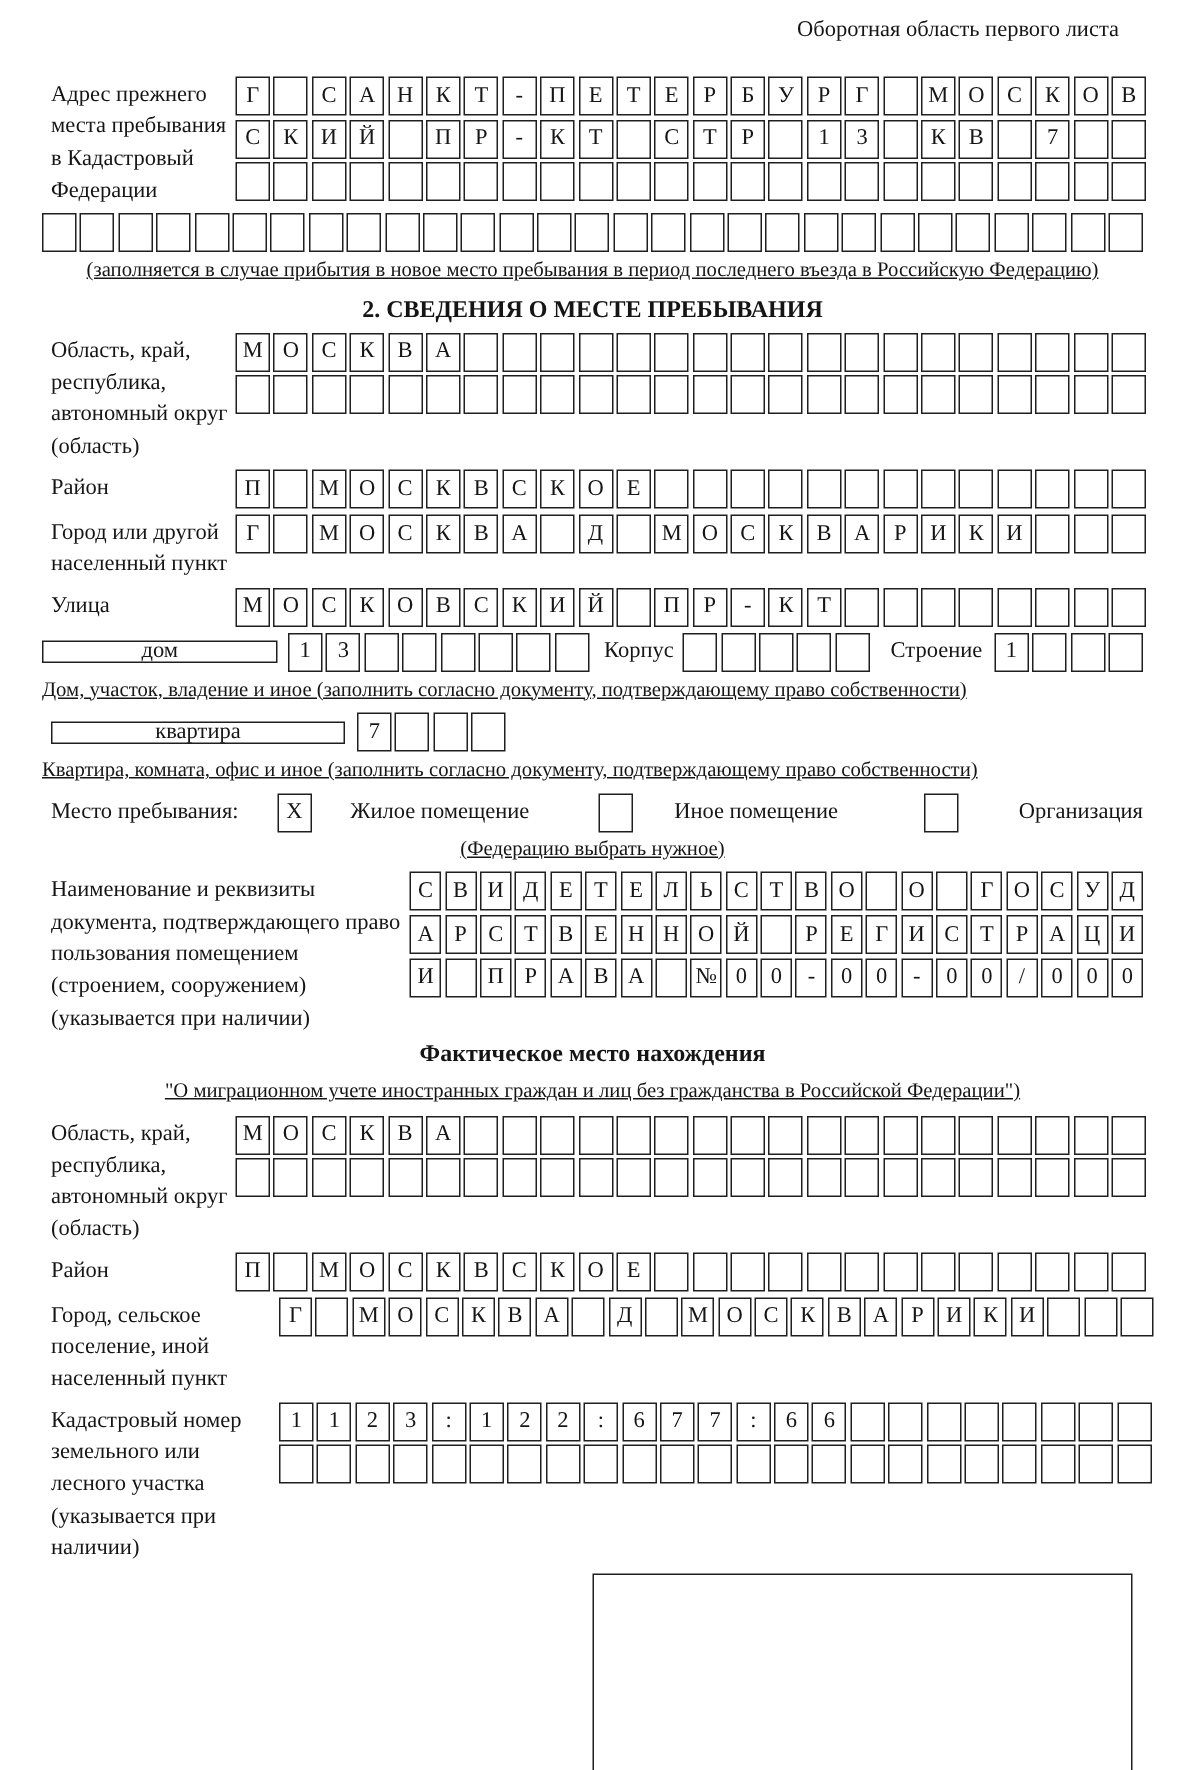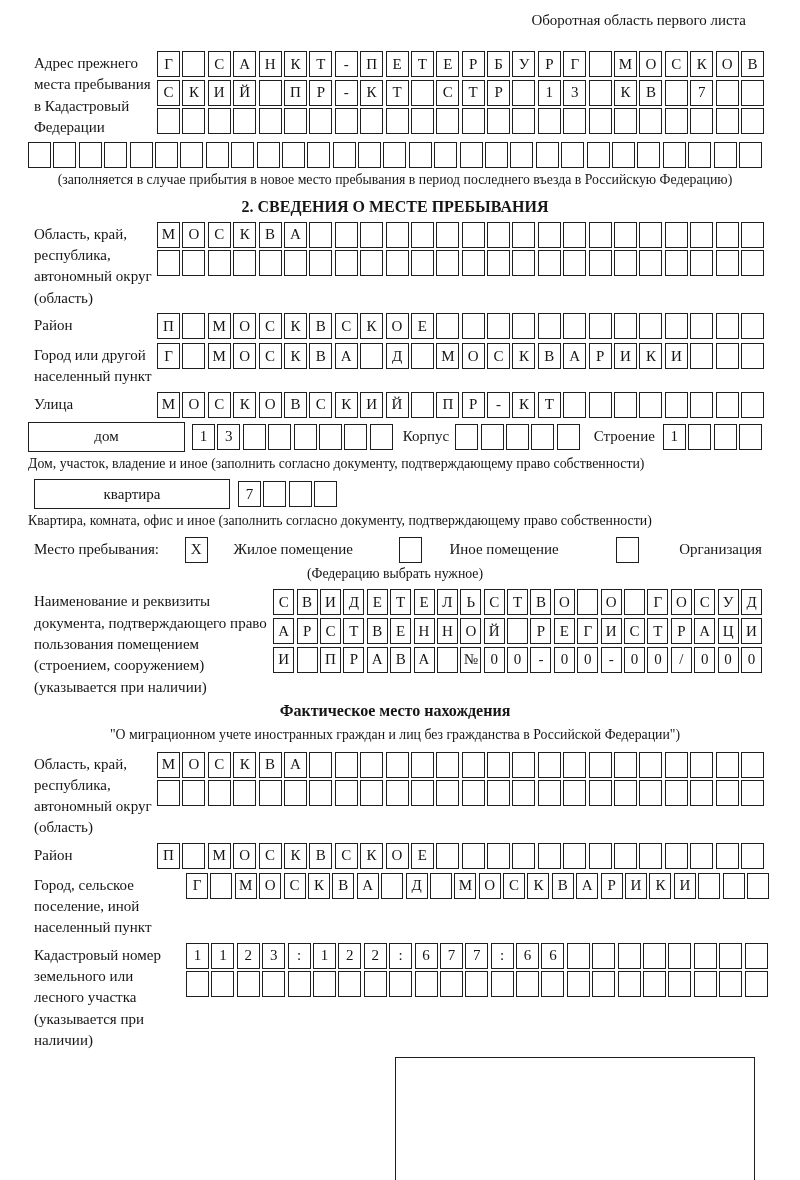--- a/index.html
+++ b/index.html
@@ -21,27 +21,27 @@
   .cells-22 .cell{width:22px;}
 
   .field{display:flex;align-items:flex-start;margin-bottom:4px;}
   .field-label{flex:0 0 129px;width:129px;font-size:15px;line-height:1.42;box-sizing:border-box;padding-left:6px;padding-top:2px;}
   .field-label.w150{flex:0 0 158px;width:158px;}
   .field-label.w245{flex:0 0 245px;width:245px;}
   .rows{margin-left:auto;display:flex;flex-direction:column;gap:2.6px;}
   .rowend{margin-left:auto;}
 
   .sec-title{text-align:center;font-weight:bold;font-size:16px;margin:8px 0 6px 0;}
-  .caption{font-size:13.8px;line-height:1.35;}
+  .caption{font-size:13.8px;line-height:1.35;text-decoration:underline;}
   .caption.center{text-align:center;}
   .caption.tight{margin:3px 0 6px 0;}
 
   .overflow-row{margin-top:2.6px;}
 
-  .widebox{box-sizing:border-box;border:1.5px solid #1f1f1f;height:30px;
+  .widebox{box-sizing:border-box;border:1.5px solid #1f1f1f;height:15px;
            display:flex;align-items:center;justify-content:center;font-size:15px;background:#fff;}
   .inline-flex-row{display:flex;align-items:center;margin-bottom:2px;}
   .lbl{font-size:15px;white-space:nowrap;}
 
   .checkbox{box-sizing:border-box;border:1.5px solid #1f1f1f;width:23px;height:26px;
             display:flex;align-items:center;justify-content:center;font-size:15px;background:#fff;}
 
   .stamp-box{box-sizing:border-box;border:1.8px solid #1f1f1f;width:360px;height:173px;
              margin-left:367px;margin-top:6px;background:#fff;}
 </style>

